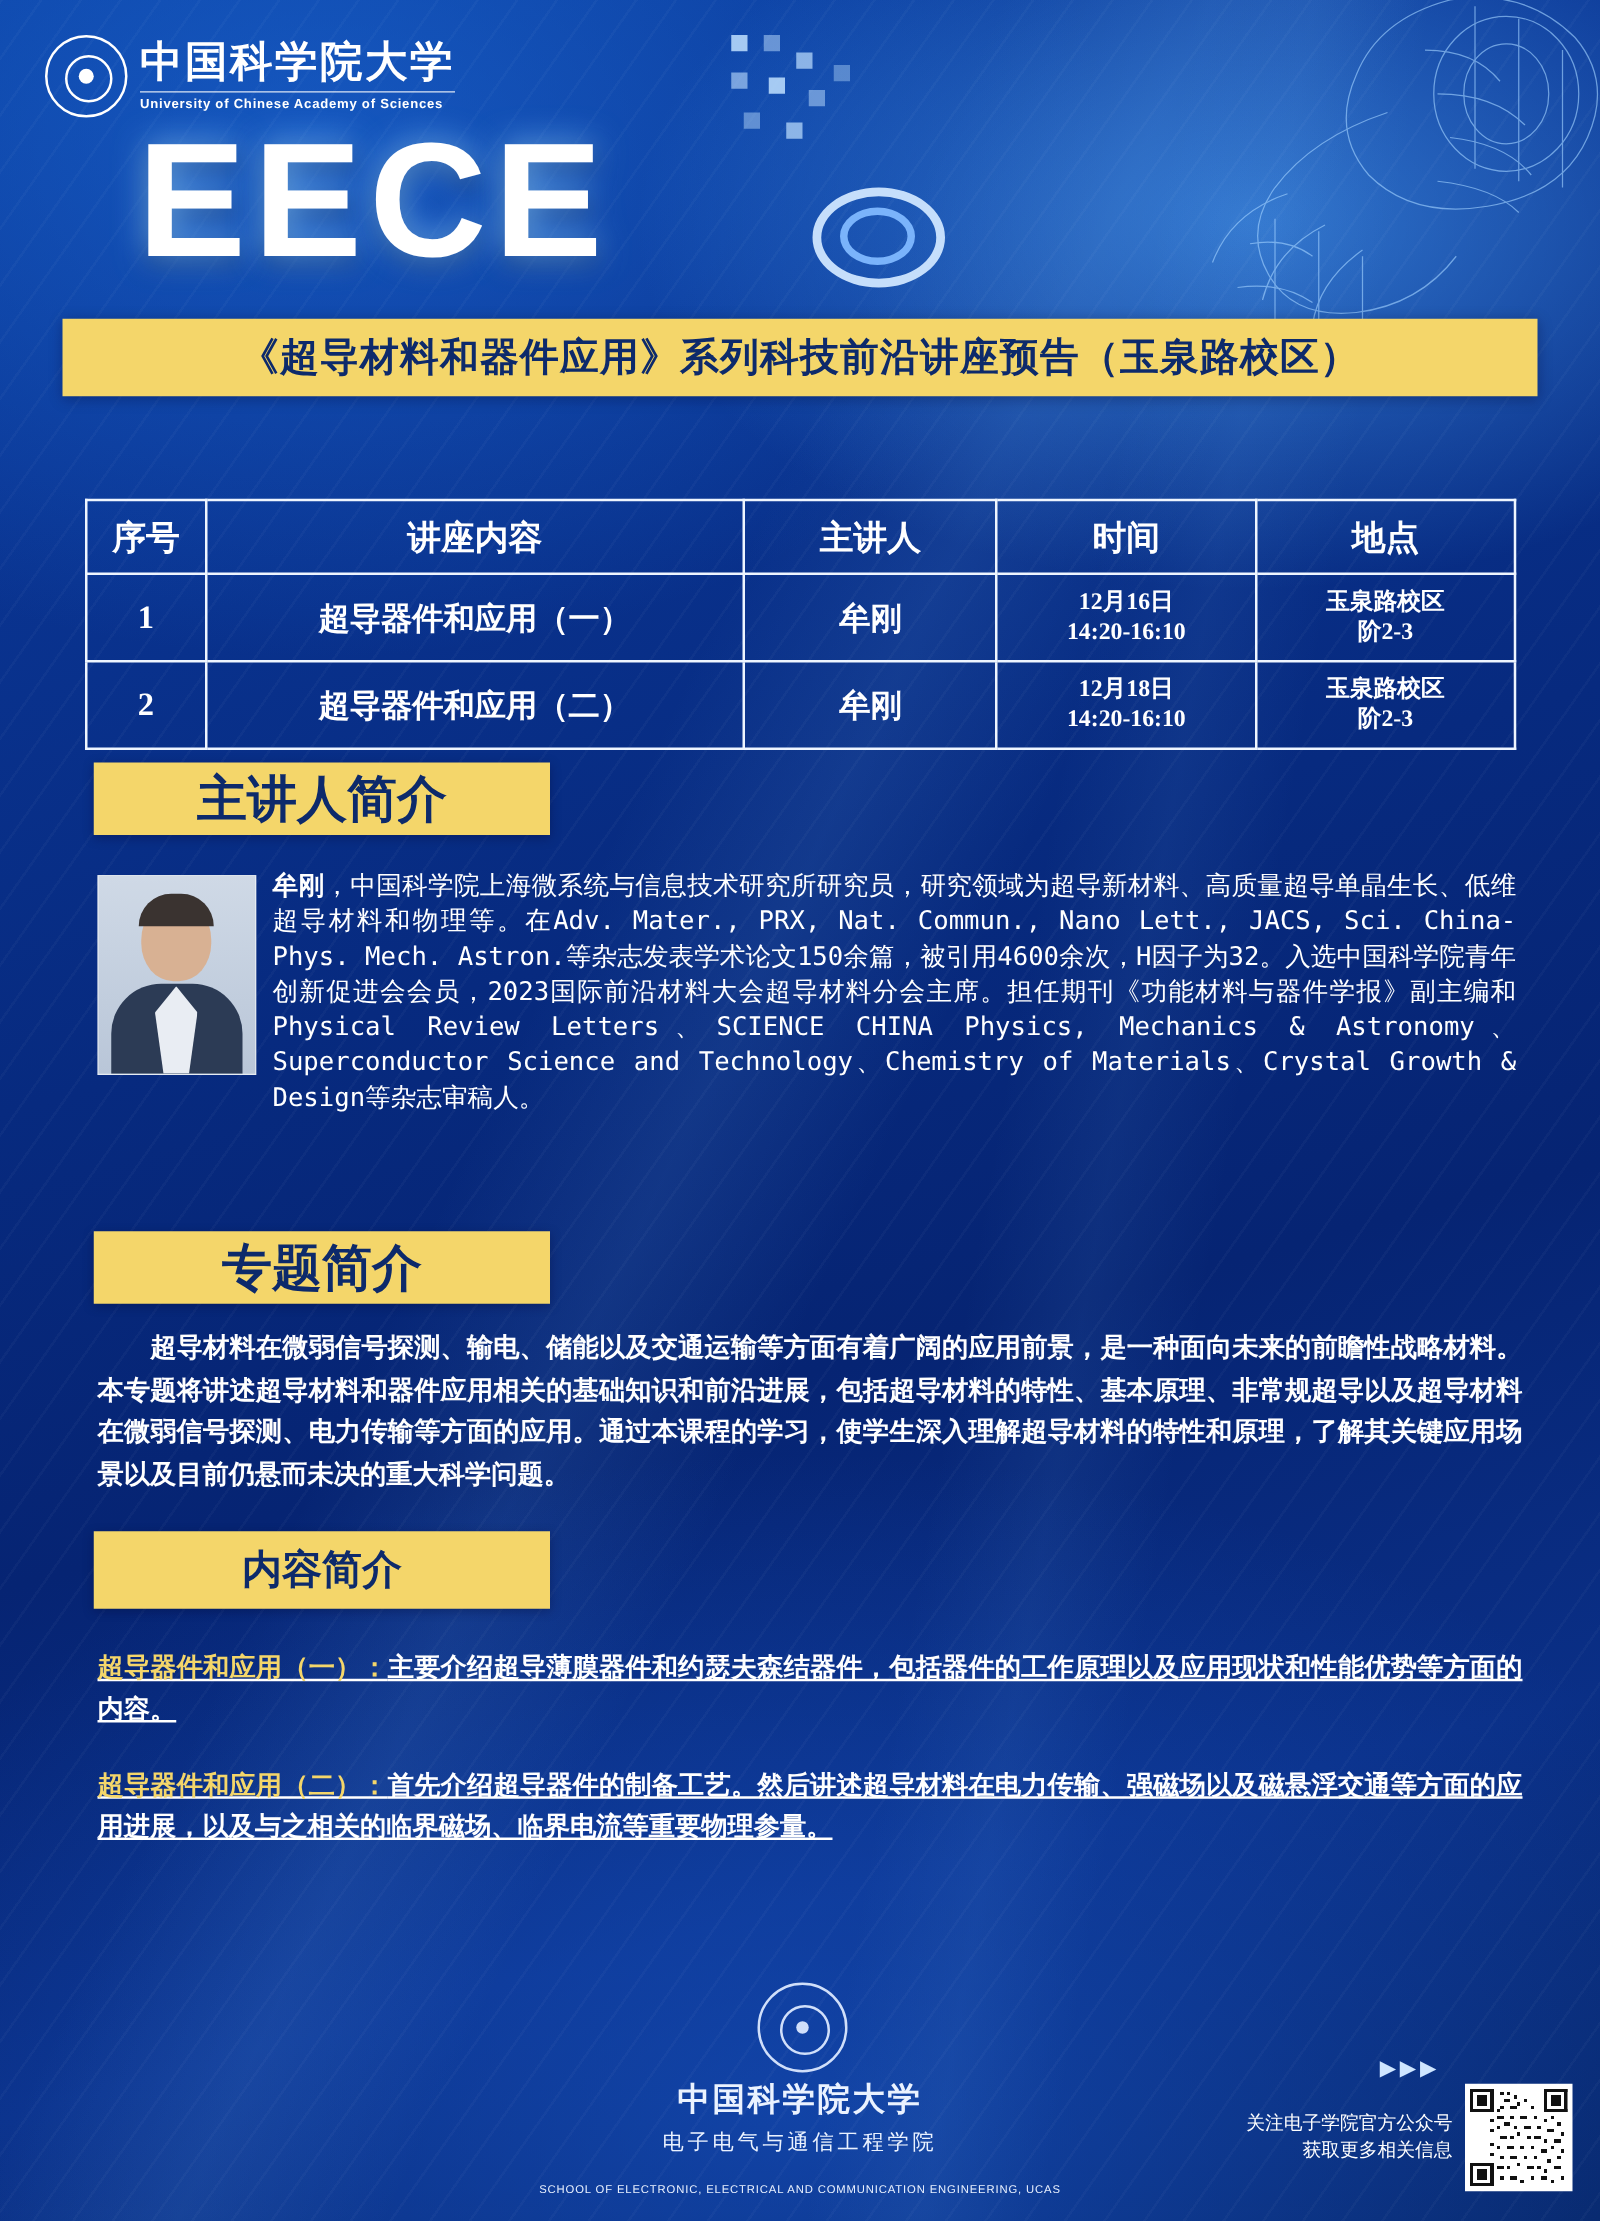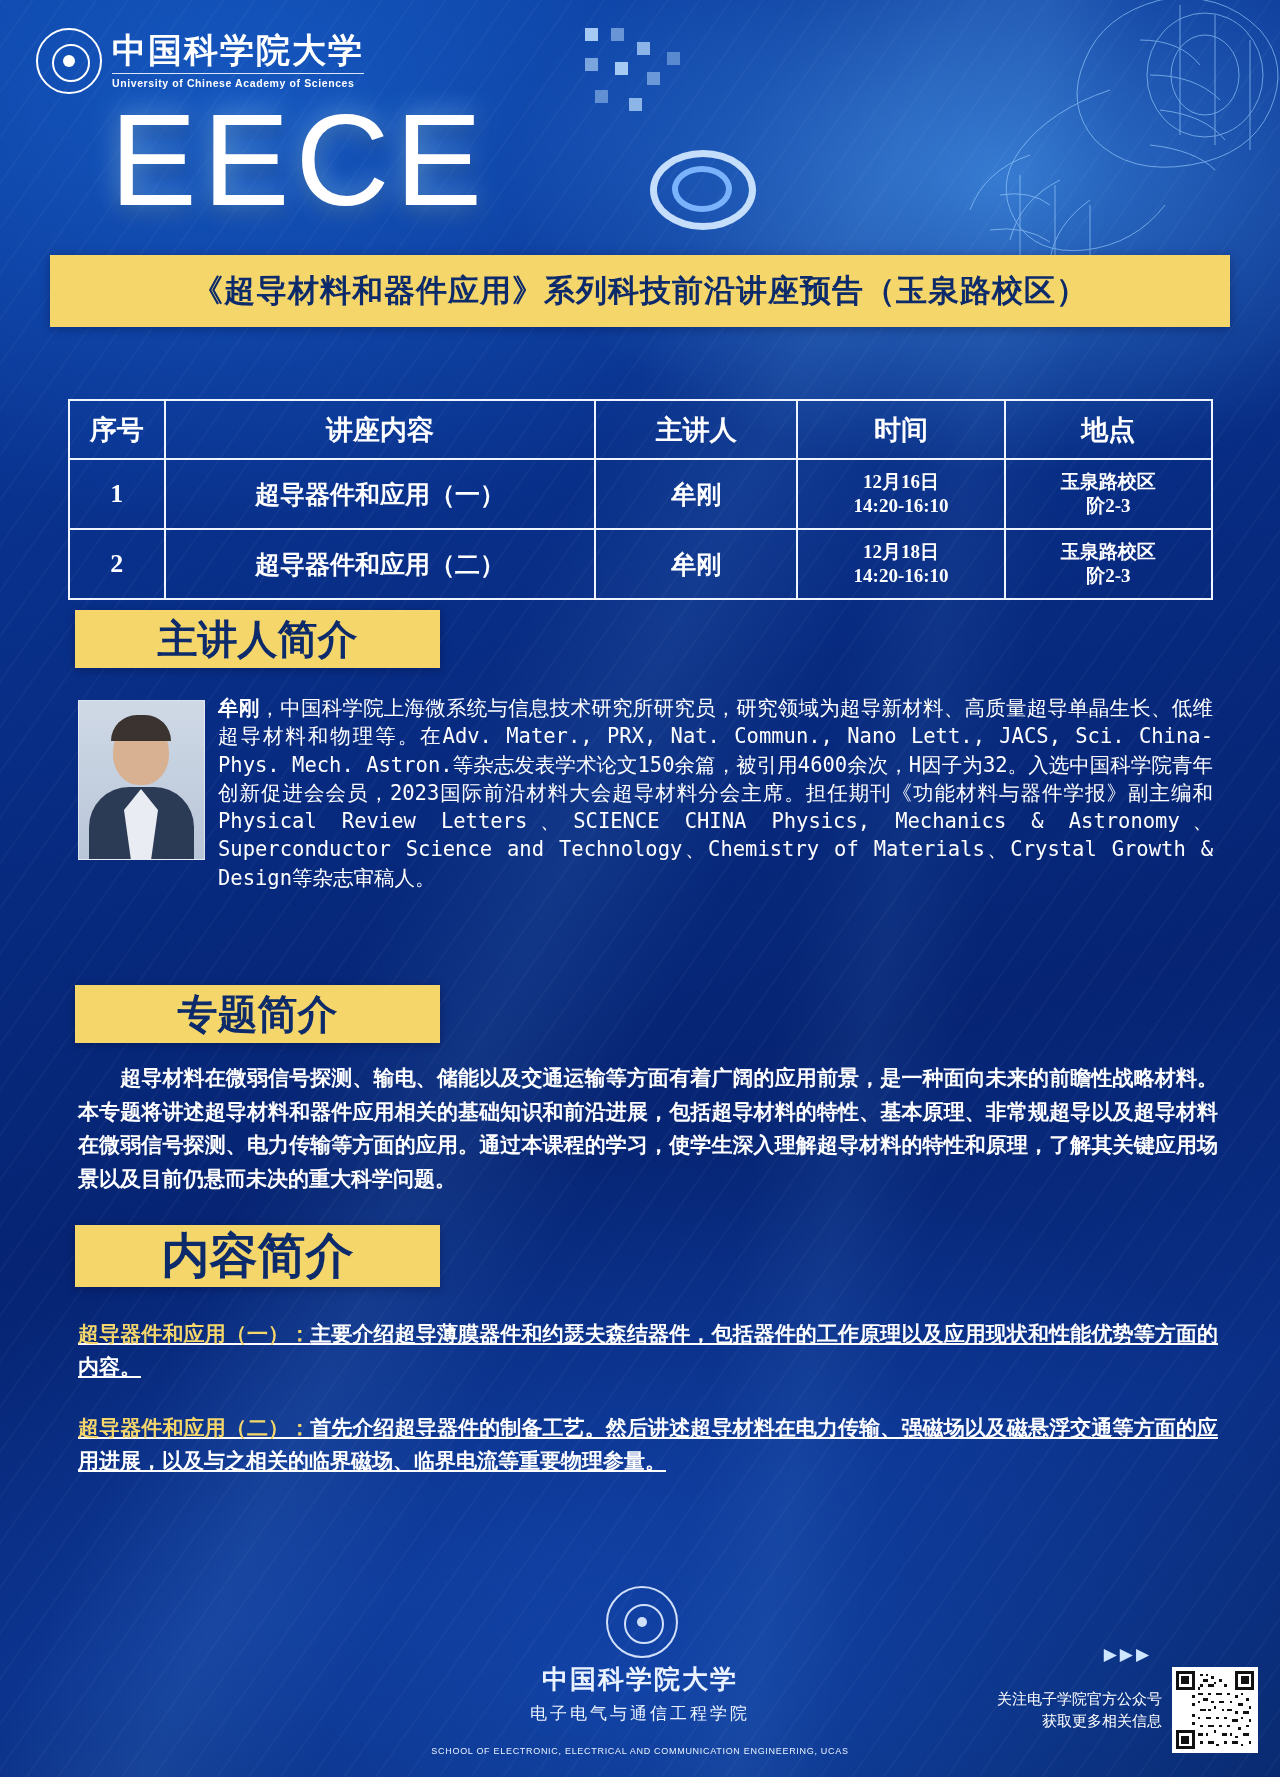--- a/index.html
+++ b/index.html
@@ -37,31 +37,31 @@
   .uni-logo{position:absolute;left:36px;top:28px;display:flex;align-items:center;gap:10px;}
   .uni-seal{width:62px;height:62px;border-radius:50%;border:2.5px solid #fff;position:relative;flex:0 0 auto;}
   .uni-seal:before{content:"";position:absolute;left:50%;top:50%;width:34px;height:34px;margin:-17px 0 0 -17px;border-radius:50%;border:2px solid #fff;}
   .uni-seal:after{content:"";position:absolute;left:50%;top:50%;width:12px;height:12px;margin:-6px 0 0 -6px;border-radius:50%;background:#fff;}
   .uni-names{display:flex;flex-direction:column;justify-content:center;}
   .uni-cn{color:#fff;font-size:34px;font-weight:bold;letter-spacing:2px;line-height:1.05;font-family:"Liberation Serif","DejaVu Serif",serif;}
   .uni-en{color:#fff;font-size:10.5px;letter-spacing:.6px;margin-top:4px;border-top:1px solid rgba(255,255,255,.85);padding-top:3px;font-weight:bold;}
   
   .eece{
     position:absolute;left:110px;top:95px;
-    font-size:130px;font-weight:normal;letter-spacing:6px;color:#ffffff;
+    font-size:130px;font-weight:bold;letter-spacing:6px;color:#ffffff;
     font-family:"Liberation Sans","DejaVu Sans",sans-serif;
     text-shadow:0 0 26px rgba(120,190,255,.9),0 6px 18px rgba(0,20,70,.6);
     line-height:1;
   }
   .eece-ring{position:absolute;left:650px;top:150px;width:95px;height:70px;}
   .eece-ring span{position:absolute;left:0;top:0;width:92px;height:66px;border:7px solid #cfe6ff;border-radius:50%;opacity:.95;}
   .eece-ring span.inner{left:22px;top:16px;width:48px;height:34px;border-width:6px;border-color:#7fb8ff;}
   
   .title-band{
-    position:absolute;left:50px;top:255px;width:1180px;height:72px;
+    position:absolute;left:50px;top:255px;width:1180px;height:62px;
     background:#f4d66a;display:flex;align-items:center;justify-content:center;
     box-shadow:0 2px 10px rgba(0,10,50,.35);
   }
   .title-band span{
     color:#0d2a6b;font-size:31px;font-weight:bold;letter-spacing:1px;
     font-family:"Liberation Serif","DejaVu Serif",serif;white-space:nowrap;
   }
   
   .tbl{position:absolute;left:68px;top:399px;width:1145px;border-collapse:collapse;}
   .tbl th,.tbl td{
@@ -79,21 +79,21 @@
   .two-line{font-size:19px;line-height:1.25;font-weight:bold;}
   
   .sec-head{
     position:absolute;background:#f4d66a;color:#0d2a6b;
     font-family:"Liberation Serif","DejaVu Serif",serif;font-weight:bold;
     display:flex;align-items:center;justify-content:center;
     box-shadow:0 2px 8px rgba(0,10,50,.35);
   }
   #h-speaker{left:75px;top:610px;width:365px;height:58px;font-size:40px;}
   #h-topic{left:75px;top:985px;width:365px;height:58px;font-size:40px;}
-  #h-content{left:75px;top:1225px;width:365px;height:62px;font-size:48px;}
+  #h-content{left:75px;top:1225px;width:365px;height:62px;font-size:32px;}
   
   .portrait{
     position:absolute;left:78px;top:700px;width:125px;height:158px;
     background:linear-gradient(180deg,#cfd9e6 0%,#b9c6d8 100%);
     border:1px solid rgba(255,255,255,.5);overflow:hidden;
   }
   .portrait .head{position:absolute;left:34px;top:18px;width:56px;height:66px;border-radius:50% 50% 46% 46%;background:#d8b193;}
   .portrait .hair{position:absolute;left:32px;top:14px;width:60px;height:26px;border-radius:30px 30px 0 0;background:#3a3330;}
   .portrait .body{position:absolute;left:10px;top:86px;width:105px;height:72px;background:#2c3b55;border-radius:40px 40px 0 0;}
   .portrait .shirt{position:absolute;left:45px;top:88px;width:34px;height:70px;background:#e9edf3;clip-path:polygon(50% 0,100% 30%,80% 100%,20% 100%,0 30%);}

